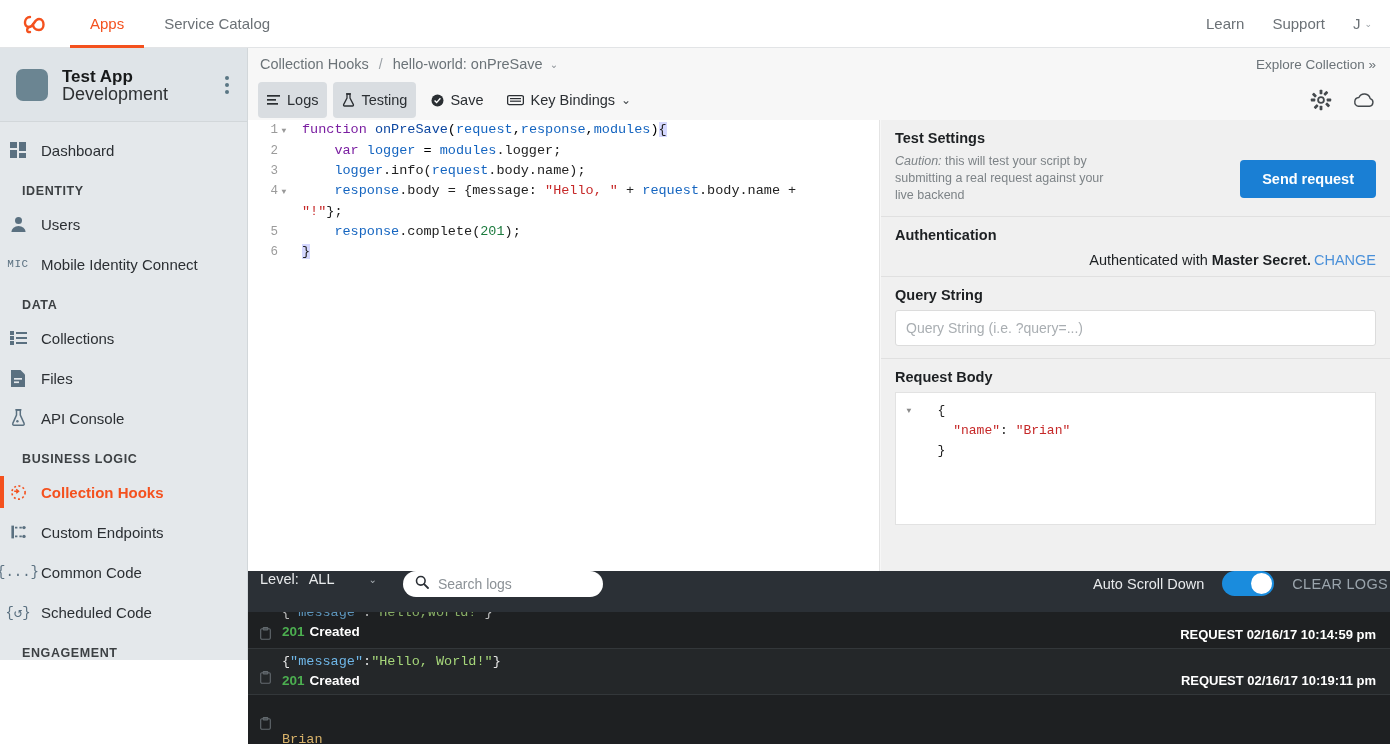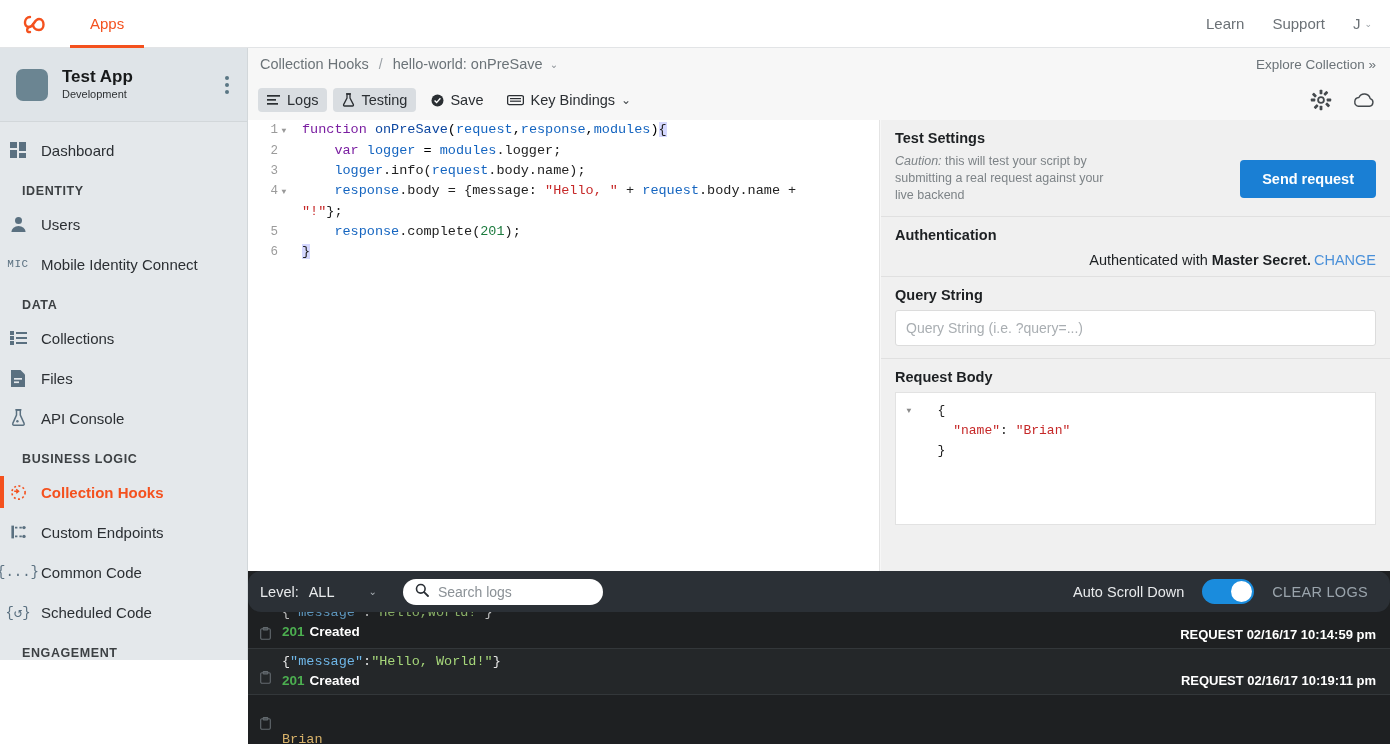--- a/index.html
+++ b/index.html
@@ -43,21 +43,21 @@
   }
   .app-header {
     height: 74px; display: flex; align-items: center; padding: 0 14px 0 16px;
     border-bottom: 1px solid #d2d7da; background: #dfe4e8;
   }
   .app-avatar {
     width: 32px; height: 32px; border-radius: 7px; background: #6b8592; flex: 0 0 auto;
   }
   .app-meta { margin-left: 14px; flex: 1 1 auto; }
   .app-title { font-size: 17px; font-weight: bold; color: #17191a; line-height: 19px; }
-  .app-env { font-size: 11px; color: #2e3133; line-height: 17px; }
+  .app-env { font-size: 18px; color: #2e3133; line-height: 17px; }
   .kebab { display: flex; flex-direction: column; gap: 3px; cursor: pointer; padding: 4px; }
   .kebab i { width: 4px; height: 4px; border-radius: 50%; background: #5a7684; display: block; }
 
   .navlist { padding-top: 8px; }
   .nav-group-label {
     font-size: 12.5px; font-weight: bold; letter-spacing: .6px;
     color: #3c4043; padding: 14px 0 6px 22px; text-transform: uppercase;
   }
   .nav-item {
     display: flex; align-items: center; height: 40px; padding-left: 7px;
@@ -89,21 +89,21 @@
   .crumb { font-size: 14.5px; color: #6b7378; cursor: pointer; }
   .crumb-sep { font-size: 14px; color: #9aa0a6; margin: 0 10px; }
   .crumb-caret { font-size: 10px; color: #8b9196; margin-left: 7px; }
   .explore-link { margin-left: auto; font-size: 13.5px; color: #6b7378; cursor: pointer; }
 
   .toolbar {
     height: 40px; display: flex; align-items: center; padding: 0 14px 0 10px;
     background: #f7f7f7; gap: 6px;
   }
   .tb-btn {
-    display: flex; align-items: center; gap: 6px; height: 24px;
+    display: flex; align-items: center; gap: 6px; height: 36px;
     padding: 0 9px; border-radius: 4px; font-size: 14.5px; color: #2b2f33; cursor: pointer;
   }
   .tb-btn.pressed { background: #d9dde1; }
   .tb-icon { display: inline-flex; align-items: center; color: #2b2f33; }
   .tb-right { margin-left: auto; display: flex; align-items: center; gap: 20px; }
   .tb-ico-btn { cursor: pointer; color: #44494d; display: flex; align-items: center; }
 
   
   .editor {
     position: absolute; top: 72px; left: 0; width: 632px; height: 451px;
@@ -165,23 +165,22 @@
   .json-key { color: #c62828; }
   .json-str { color: #c62828; }
   .json-punct { color: #222; }
 
   
   .logs {
     position: absolute; top: 523px; left: 0; width: 1142px; height: 221px;
     background: #1e2022; overflow: hidden;
   }
   .logs-bar {
-    height: 41px; background: #2b3036; display: flex; align-items: center;
-    padding: 0 22px 0 12px;
-    border-radius: 13px;
+    height: 41px; background: #2b3036; display: flex; align-items: flex-start;
+    padding: 0 2px 0 12px;
   }
   .lvl-label { font-size: 14.5px; color: #e8eaec; margin-right: 10px; }
   .lvl-select {
     display: flex; align-items: center; gap: 34px; font-size: 14.5px;
     color: #e8eaec; cursor: pointer;
   }
   .lvl-caret { font-size: 10px; color: #aab0b6; }
   .search-wrap {
     margin-left: 26px; width: 200px; height: 26px; background: #fff;
     border-radius: 13px; display: flex; align-items: center; padding: 0 12px; gap: 9px;
@@ -234,20 +233,23 @@
   <div class="topnav">
     <div class="logo-wrap">
       <svg class="logo-glyph" width="30" height="22" viewBox="0 0 30 22">
         <path d="M10 4 C4 4 3 14 9 14 C14 14 14 6 19 6 C25 6 25 17 19 17 C15 17 13 14 13 11" fill="none" stroke="#f4511e" stroke-width="2.4" stroke-linecap="round"></path>
         <path d="M9 14 C6 16 7 20 10 19" fill="none" stroke="#f4511e" stroke-width="2.4" stroke-linecap="round"></path>
       </svg>
     </div>
     <div class="topnav-tabs">
       <div class="topnav-tab active">
         <span>Apps</span>
+      </div>
+      <div class="topnav-tab">
+        <span>Service Catalog</span>
       </div>
     </div>
     <div class="topnav-right">
       <div class="topnav-link">Learn</div>
       <div class="topnav-link">Support</div>
       <div class="user-menu">
         <span>J</span>
         <span class="caret">⌄</span>
       </div>
     </div>

